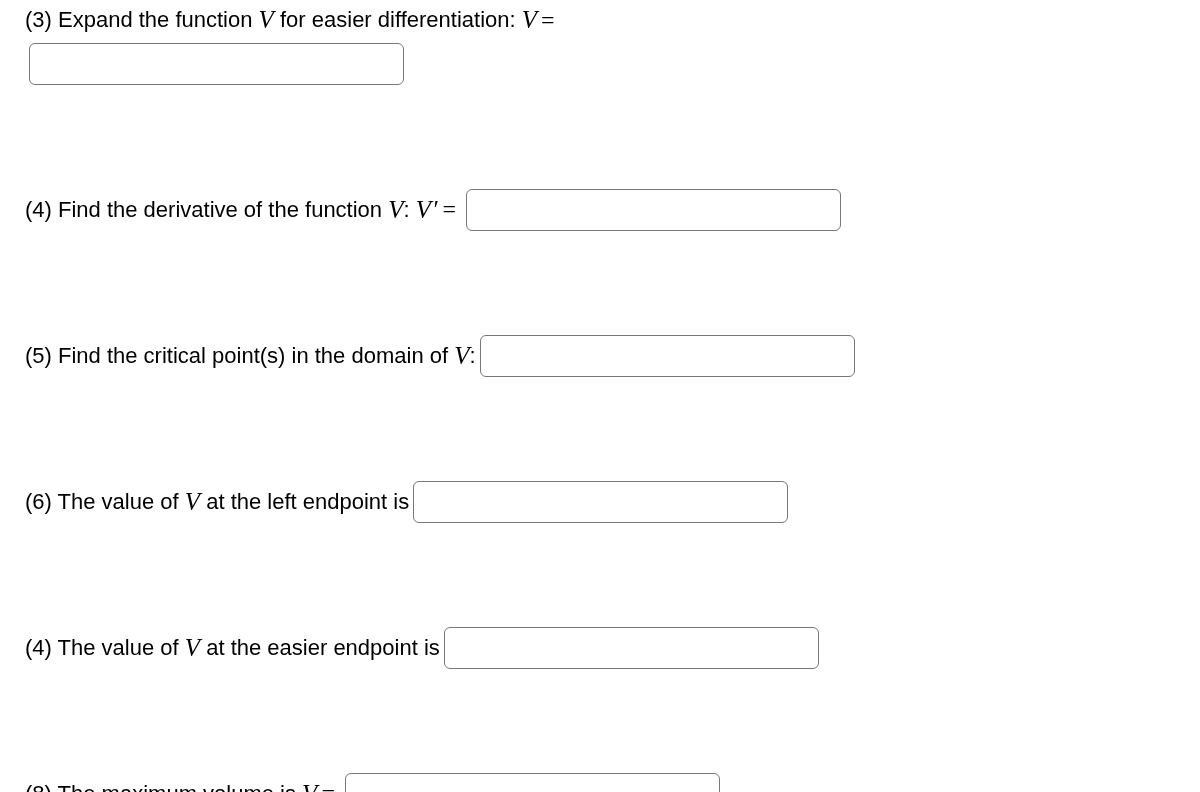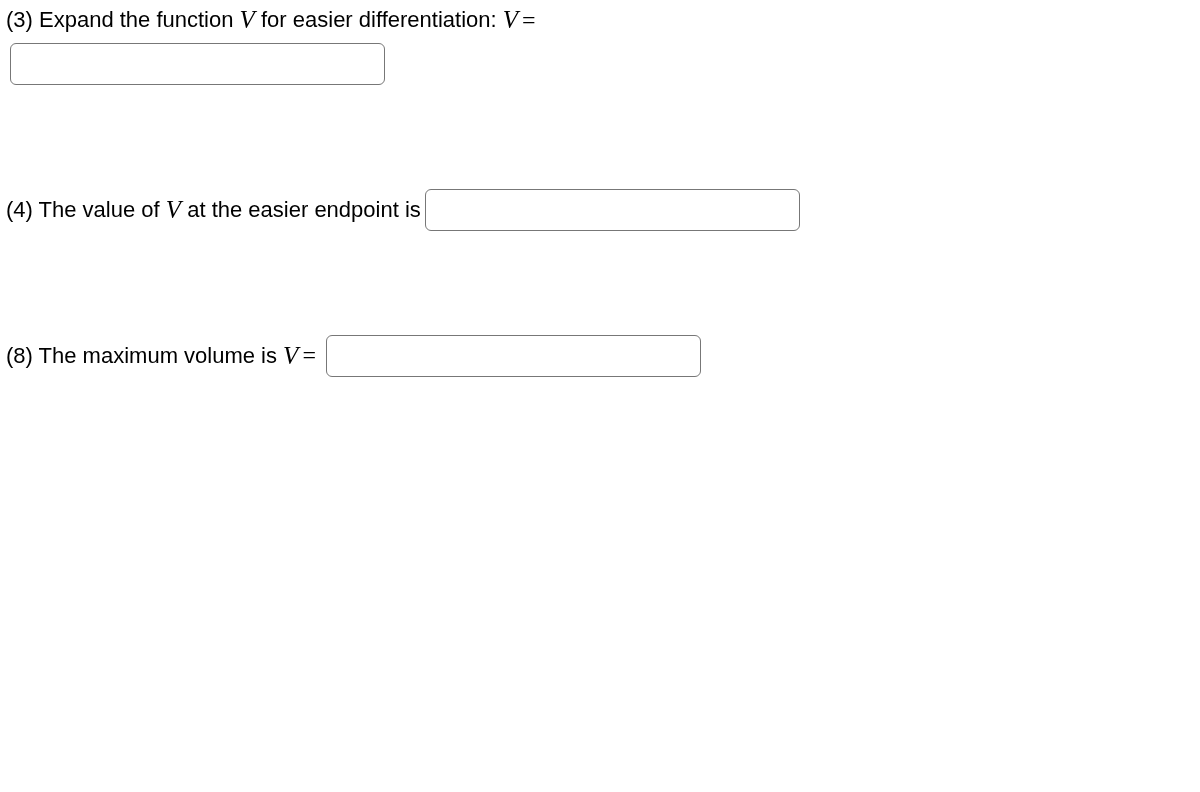--- a/index.html
+++ b/index.html
@@ -12,20 +12,21 @@
     color: #000000;
     width: 1200px;
     height: 792px;
     overflow: hidden;
   }
   .container {
     padding: 4px 6px 0 6px;
   }
   .question-block {
     margin-bottom: 104px;
+    margin-left: 19px;
   }
   .question-block:last-child { margin-bottom: 0; }
   .prompt {
     display: inline;
     vertical-align: middle;
     line-height: 1.3;
   }
   .math-v {
     font-family: "Times New Roman", Times, serif;
     font-style: italic;
@@ -66,22 +67,31 @@
 
 <div class="container">
 
   <div class="question-block">
     <span class="prompt">(3) Expand the function </span><span class="prompt math-v">V</span><span class="prompt"> for easier differentiation: </span><span class="prompt math-v">V</span><span class="prompt equals">=</span>
     <div class="below-line">
       <input type="text" class="answer-input w-med" value="" style="">
     </div>
   </div>
 
+  <div class="question-block">
+    <span class="prompt">(4) Find the derivative of the function </span><span class="prompt math-v">V</span><span class="prompt">: </span><span class="prompt math-vprime">V′</span><span class="prompt equals">=</span><input type="text" class="answer-input w-med" value="" style="">
+  </div>
 
+  <div class="question-block">
+    <span class="prompt">(5) Find the critical point(s) in the domain of </span><span class="prompt math-v">V</span><span class="prompt">:</span><input type="text" class="answer-input w-med" value="" style="">
+  </div>
 
+  <div class="question-block">
+    <span class="prompt">(6) The value of </span><span class="prompt math-v">V</span><span class="prompt"> at the left endpoint is</span><input type="text" class="answer-input w-sm" value="" style="">
+  </div>
 
   <div class="question-block">
     <span class="prompt">(4) The value of </span><span class="prompt math-v">V</span><span class="prompt"> at the easier endpoint is</span><input type="text" class="answer-input w-sm" value="" style="">
   </div>
 
   <div class="question-block">
     <span class="prompt">(8) The maximum volume is </span><span class="prompt math-v">V</span><span class="prompt equals">=</span><input type="text" class="answer-input w-sm" value="" style="">
   </div>
 
 </div>

